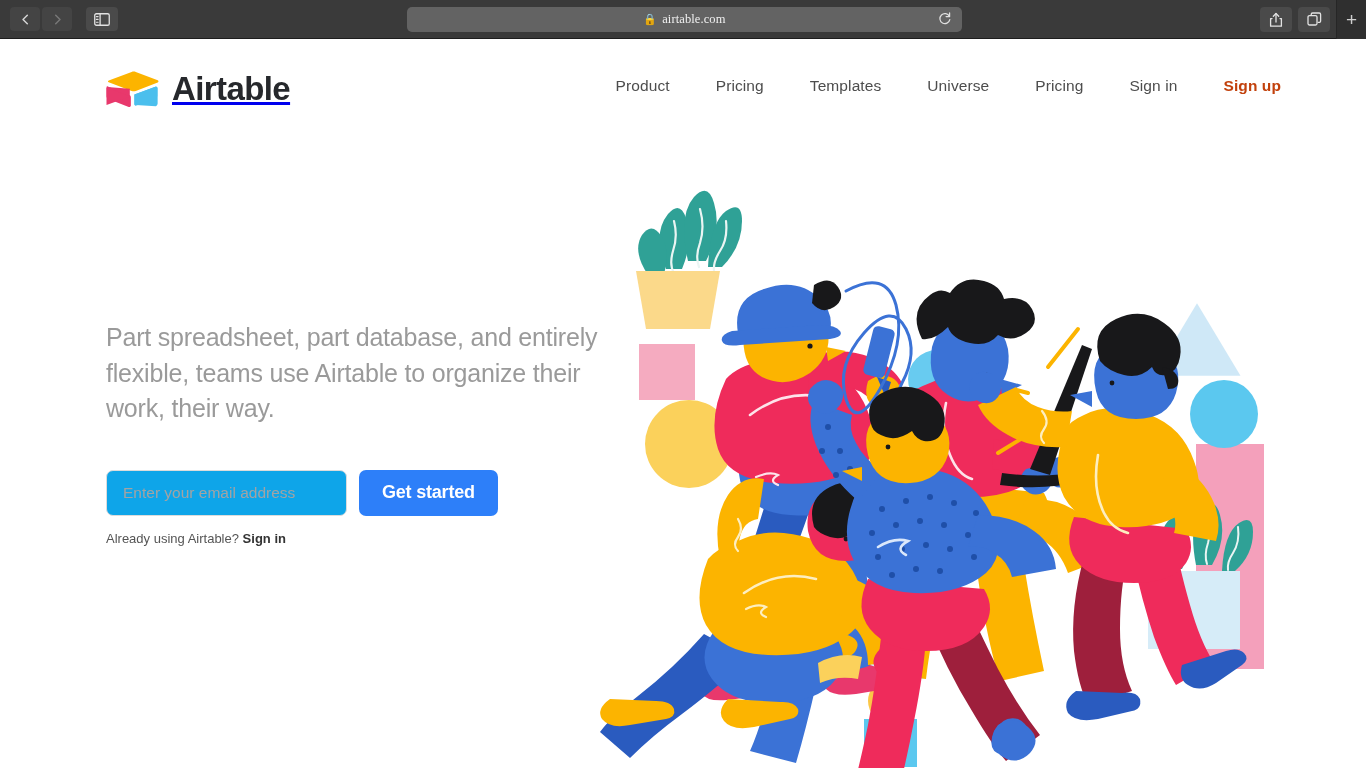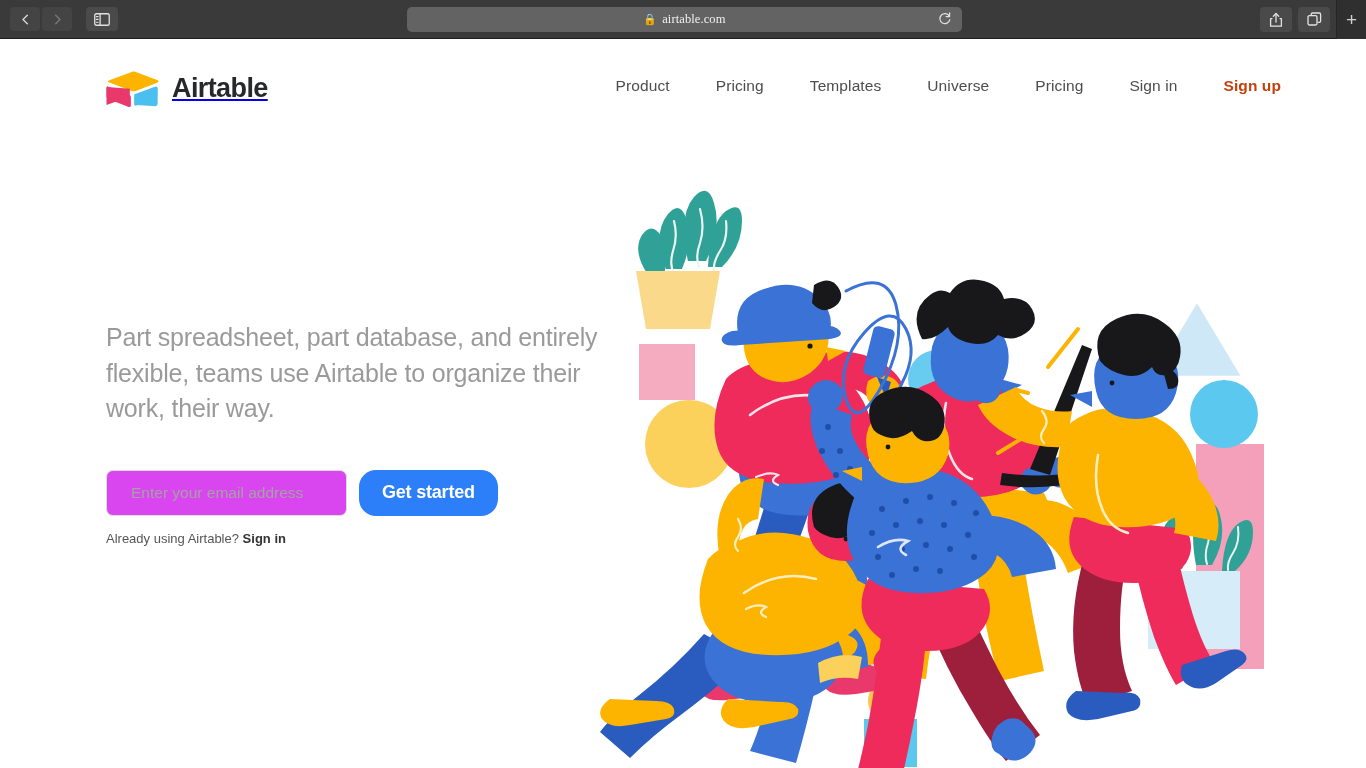--- a/index.html
+++ b/index.html
@@ -67,21 +67,21 @@
     position: absolute; top: 0; left: 0;
     width: 1366px; height: 110px;
     display: flex; align-items: center;
   }
   .logo-block {
     position: absolute; left: 105px; top: 28px;
     display: flex; align-items: center; gap: 11px;
   }
   .logo-mark { width: 56px; height: 43px; display:block; }
   .logo-word {
-    font-size: 27px; font-weight: bold; color: #26282c;
+    font-size: 33px; font-weight: bold; color: #26282c;
     letter-spacing: -0.6px;
   }
 
   .main-nav {
     position: absolute; right: 85px; top: 38px;
     display: flex; align-items: center; gap: 8px;
   }
   .nav-link {
     font-size: 15.5px; color: #4d4d4d;
     padding: 0 19px;
@@ -98,32 +98,32 @@
   }
   .hero-sub {
     margin-top: 26px;
     font-size: 25px; color: #9a9a9a;
     line-height: 1.42; letter-spacing: -0.2px;
   }
 
   .signup-row { margin-top: 43px; display: flex; align-items: stretch; gap: 12px; }
   .email-input {
     width: 241px; height: 46px;
-    background: #d946ef;
+    background: #0ea5e9;
     border: 1px solid #dcdcdc;
     border-radius: 7px;
-    padding: 0 24px;
+    padding: 0 16px;
     font-size: 15.5px; color: #333; font-family: inherit;
     outline: none;
   }
   .email-input::placeholder { color: #a3a3a3; }
   .cta-button {
     height: 46px; padding: 0 23px;
     background: #2d7ff9; color: #ffffff;
-    border: none; border-radius: 17px;
+    border: none; border-radius: 7px;
     font-size: 18px; font-weight: bold; font-family: inherit;
     letter-spacing: -0.2px; cursor: pointer;
   }
   .already-row {
     margin-top: 15px;
     font-size: 13px; color: #555555;
   }
   .already-row .signin-link {
     color: #333333; font-weight: bold; text-decoration: none;
     border-bottom: 1px solid transparent;

